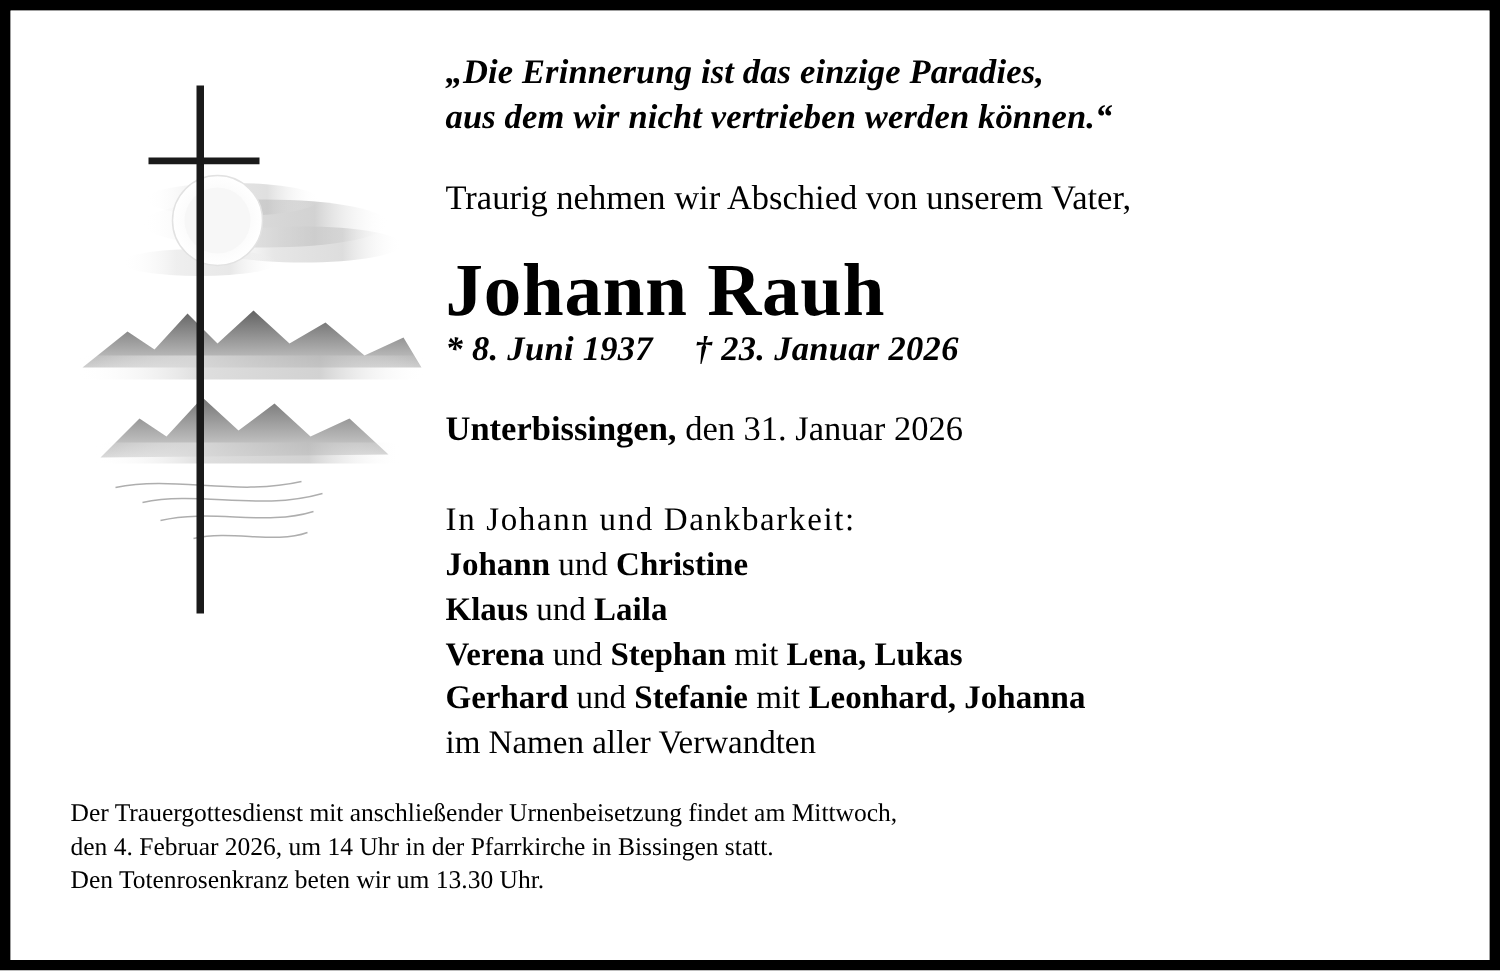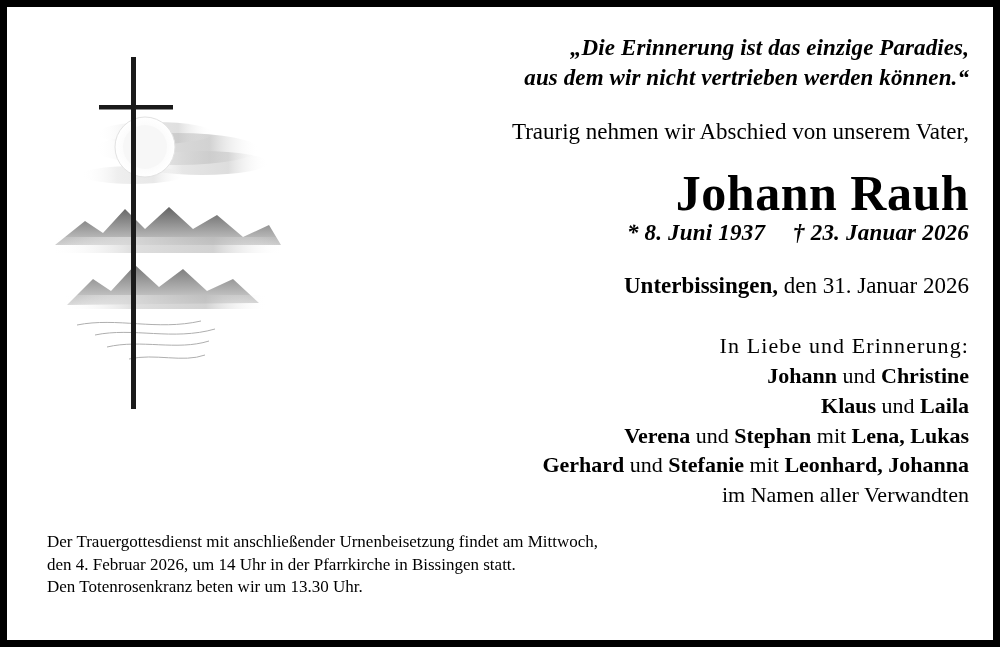--- a/index.html
+++ b/index.html
@@ -35,21 +35,21 @@
     height: 400px;
   }
   .artwork svg { display: block; }
 
   
   .content {
     position: absolute;
     left: 290px;
     top: 26px;
     width: 672px;
-    text-align: right;
+    text-align: left;
   }
 
   .quote {
     font-style: italic;
     font-weight: bold;
     font-size: 23px;
     line-height: 1.32;
     letter-spacing: 0.1px;
   }
 
@@ -183,21 +183,21 @@
         <span>* 8. Juni 1937</span>
         <span class="sep"></span>
         <span>† 23. Januar 2026</span>
       </div>
 
       <div class="place-line">
         <span class="place">Unterbissingen,</span><span> den 31. Januar 2026</span>
       </div>
 
       <div class="family">
-        <div class="heading">In Liebe und Erinnerung:</div>
+        <div class="heading">In Johann und Dankbarkeit:</div>
 
         <div class="row">
           <span class="strong">Johann</span><span> und </span><span class="strong">Christine</span>
         </div>
 
         <div class="row">
           <span class="strong">Klaus</span><span> und </span><span class="strong">Laila</span>
         </div>
 
         <div class="row">

